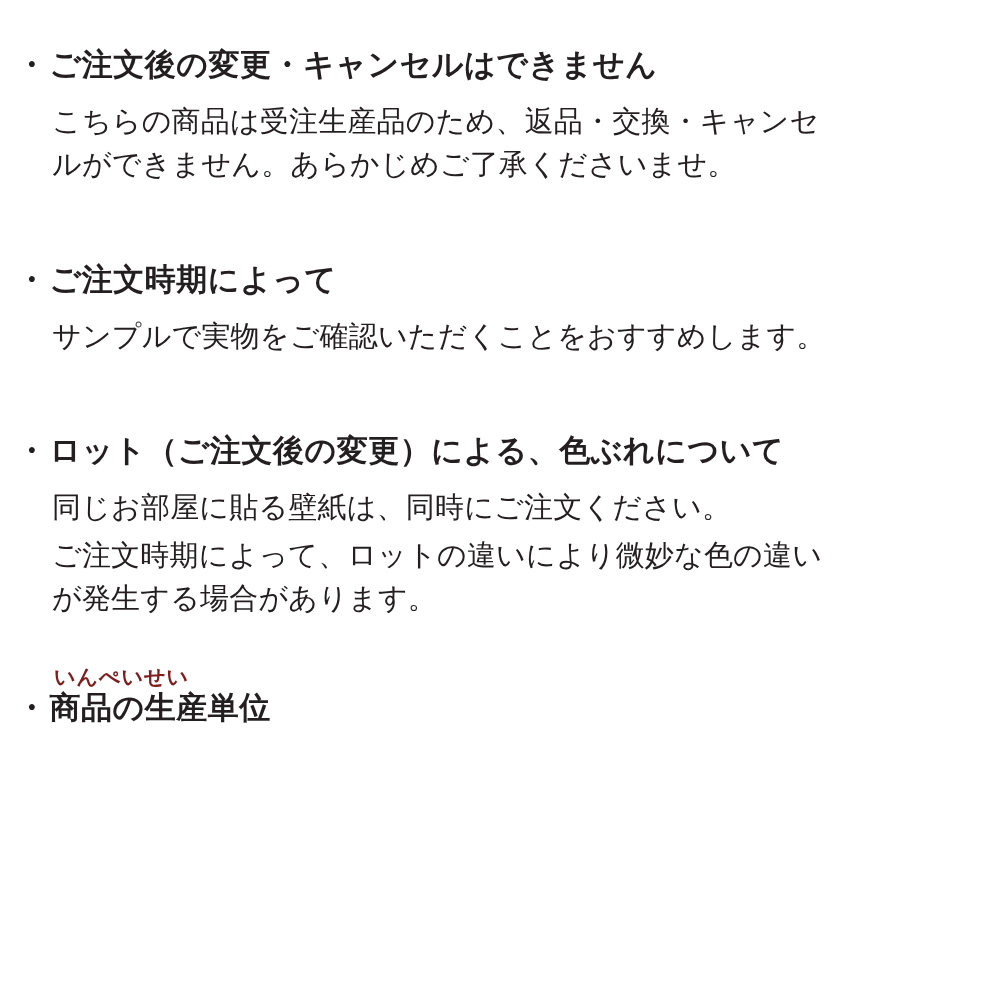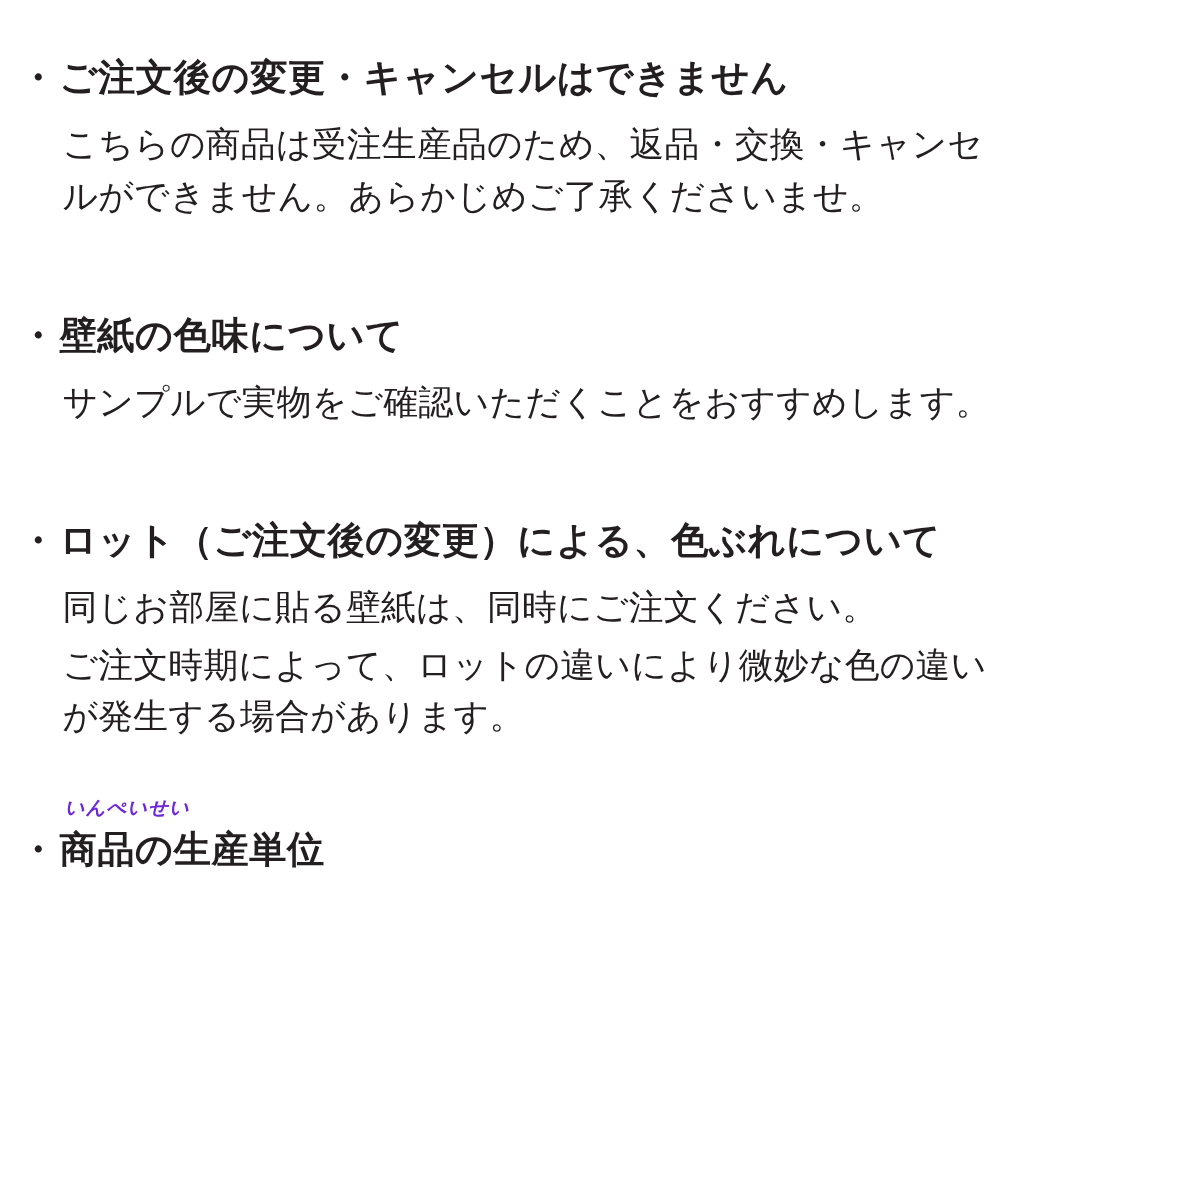--- a/index.html
+++ b/index.html
@@ -56,42 +56,41 @@
     margin-top: 4px;
   }
   .ruby-wrap {
     position: relative;
     display: block;
   }
   .ruby {
     position: absolute;
     top: -24px;
     left: 38px;
-    font-size: 16px;
+    font-size: 21px;
     font-weight: 700;
     letter-spacing: 1px;
-    color: #6d28d9;
-    font-style: italic;
+    color: #7f1d1d;
   }
   .heading.with-ruby {
     margin-top: 26px;
   }
 </style>
 </head>
 <body>
 
 <div class="page">
 
   <div class="section s1">
     <div class="heading"><span class="bullet">・</span><span>ご注文後の変更・キャンセルはできません</span></div>
     <p class="body-text">こちらの商品は受注生産品のため、返品・交換・キャンセルができません。あらかじめご了承くださいませ。</p>
   </div>
 
   <div class="section s2">
-    <div class="heading"><span class="bullet">・</span><span>壁紙の色味について</span></div>
+    <div class="heading"><span class="bullet">・</span><span>ご注文時期によって</span></div>
     <p class="body-text">サンプルで実物をご確認いただくことをおすすめします。</p>
   </div>
 
   <div class="section s3">
     <div class="heading"><span class="bullet">・</span><span>ロット（ご注文後の変更）による、色ぶれについて</span></div>
     <p class="body-text">同じお部屋に貼る壁紙は、同時にご注文ください。</p>
     <p class="body-text">ご注文時期によって、ロットの違いにより微妙な色の違いが発生する場合があります。</p>
   </div>
 
   <div class="section s4">

